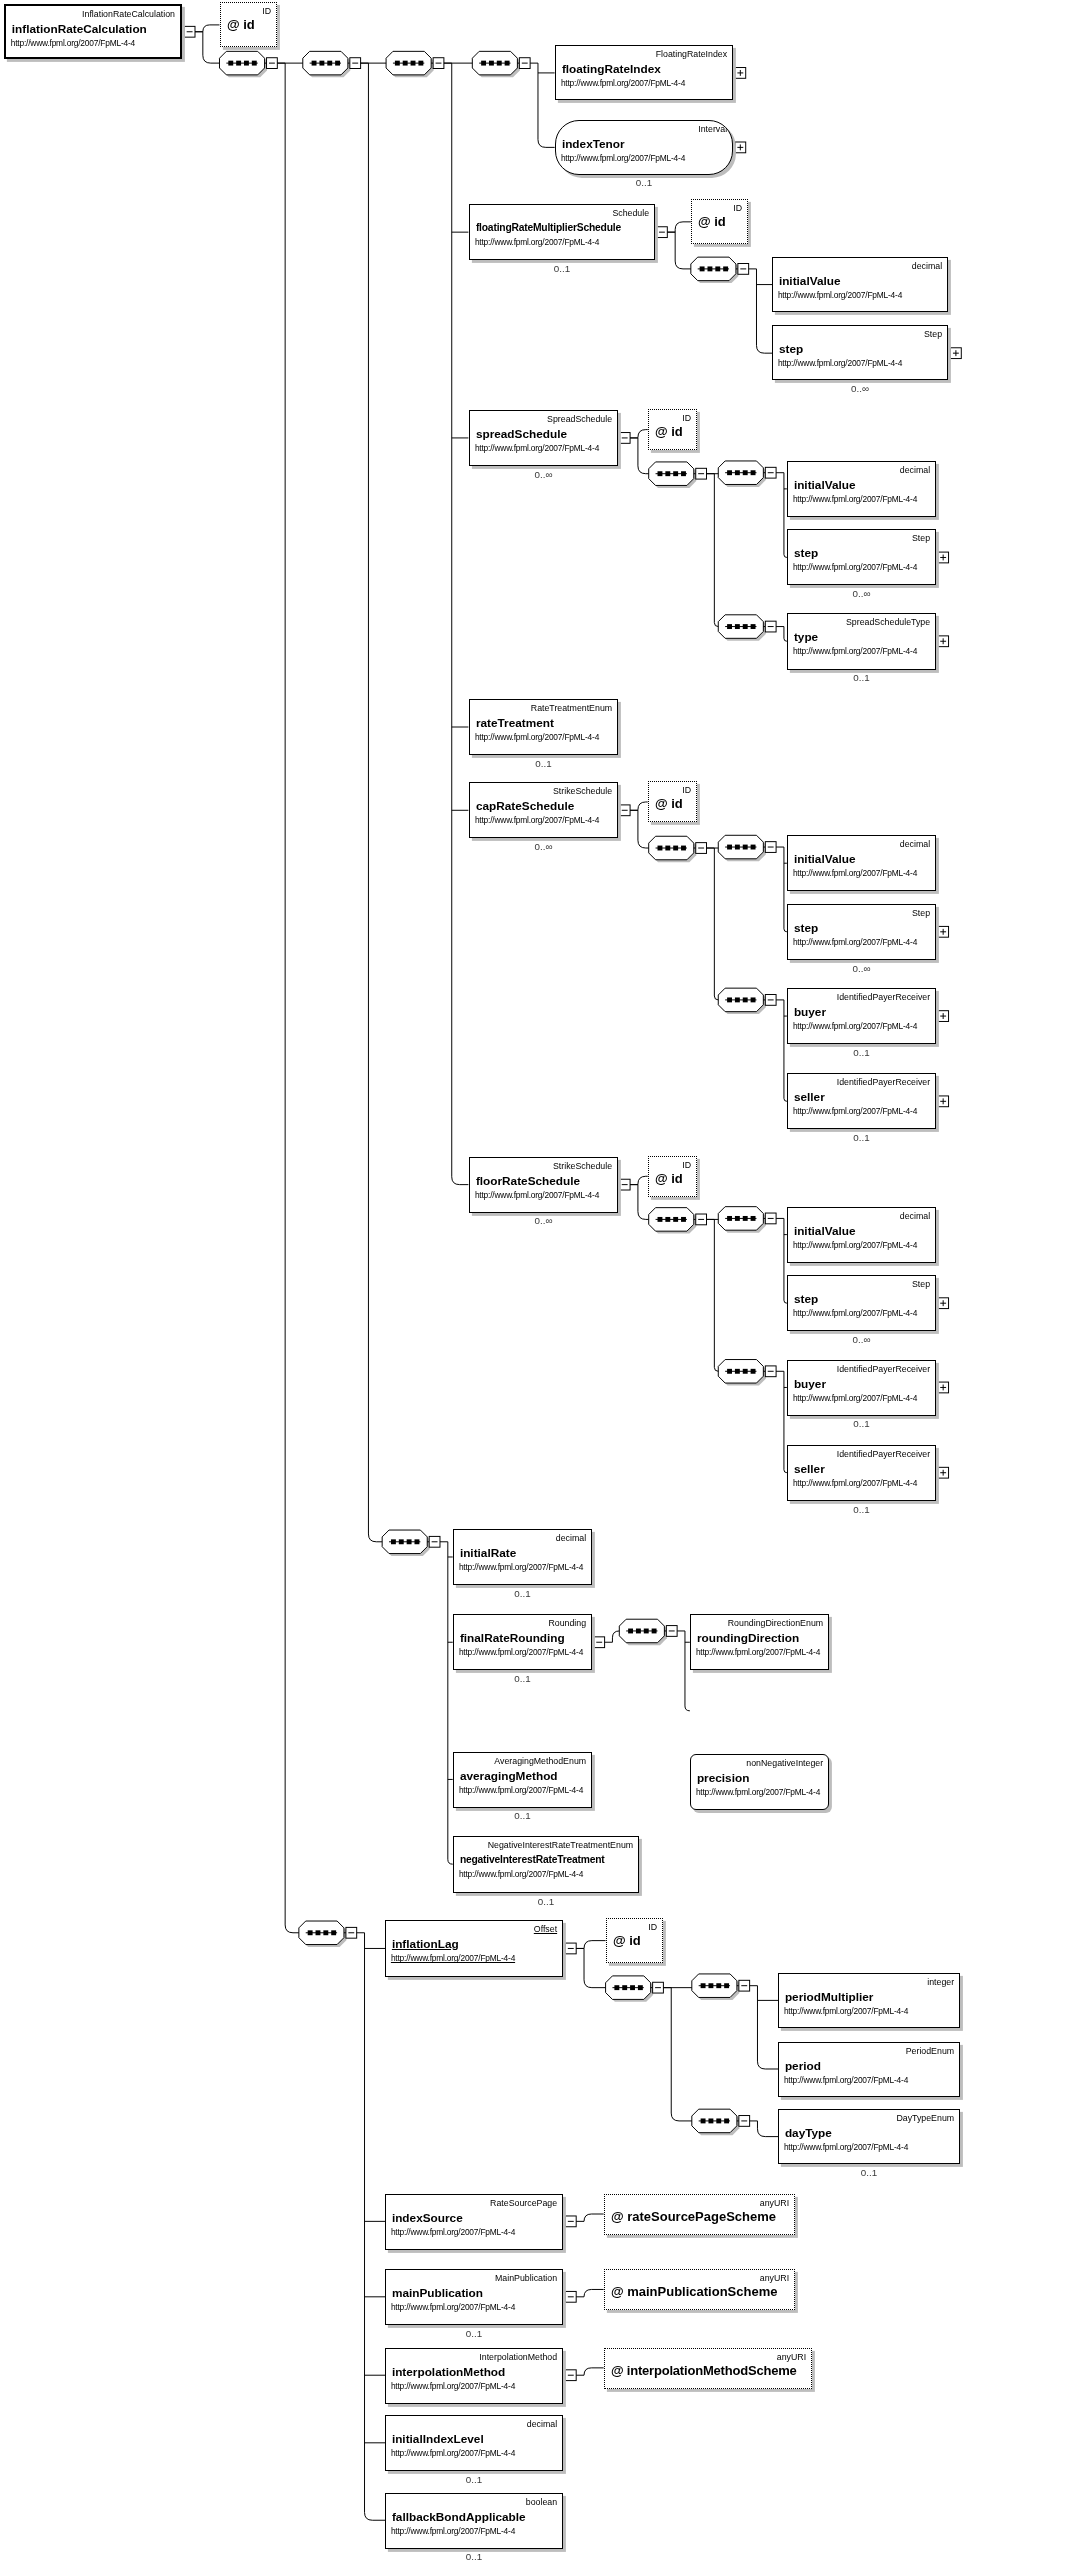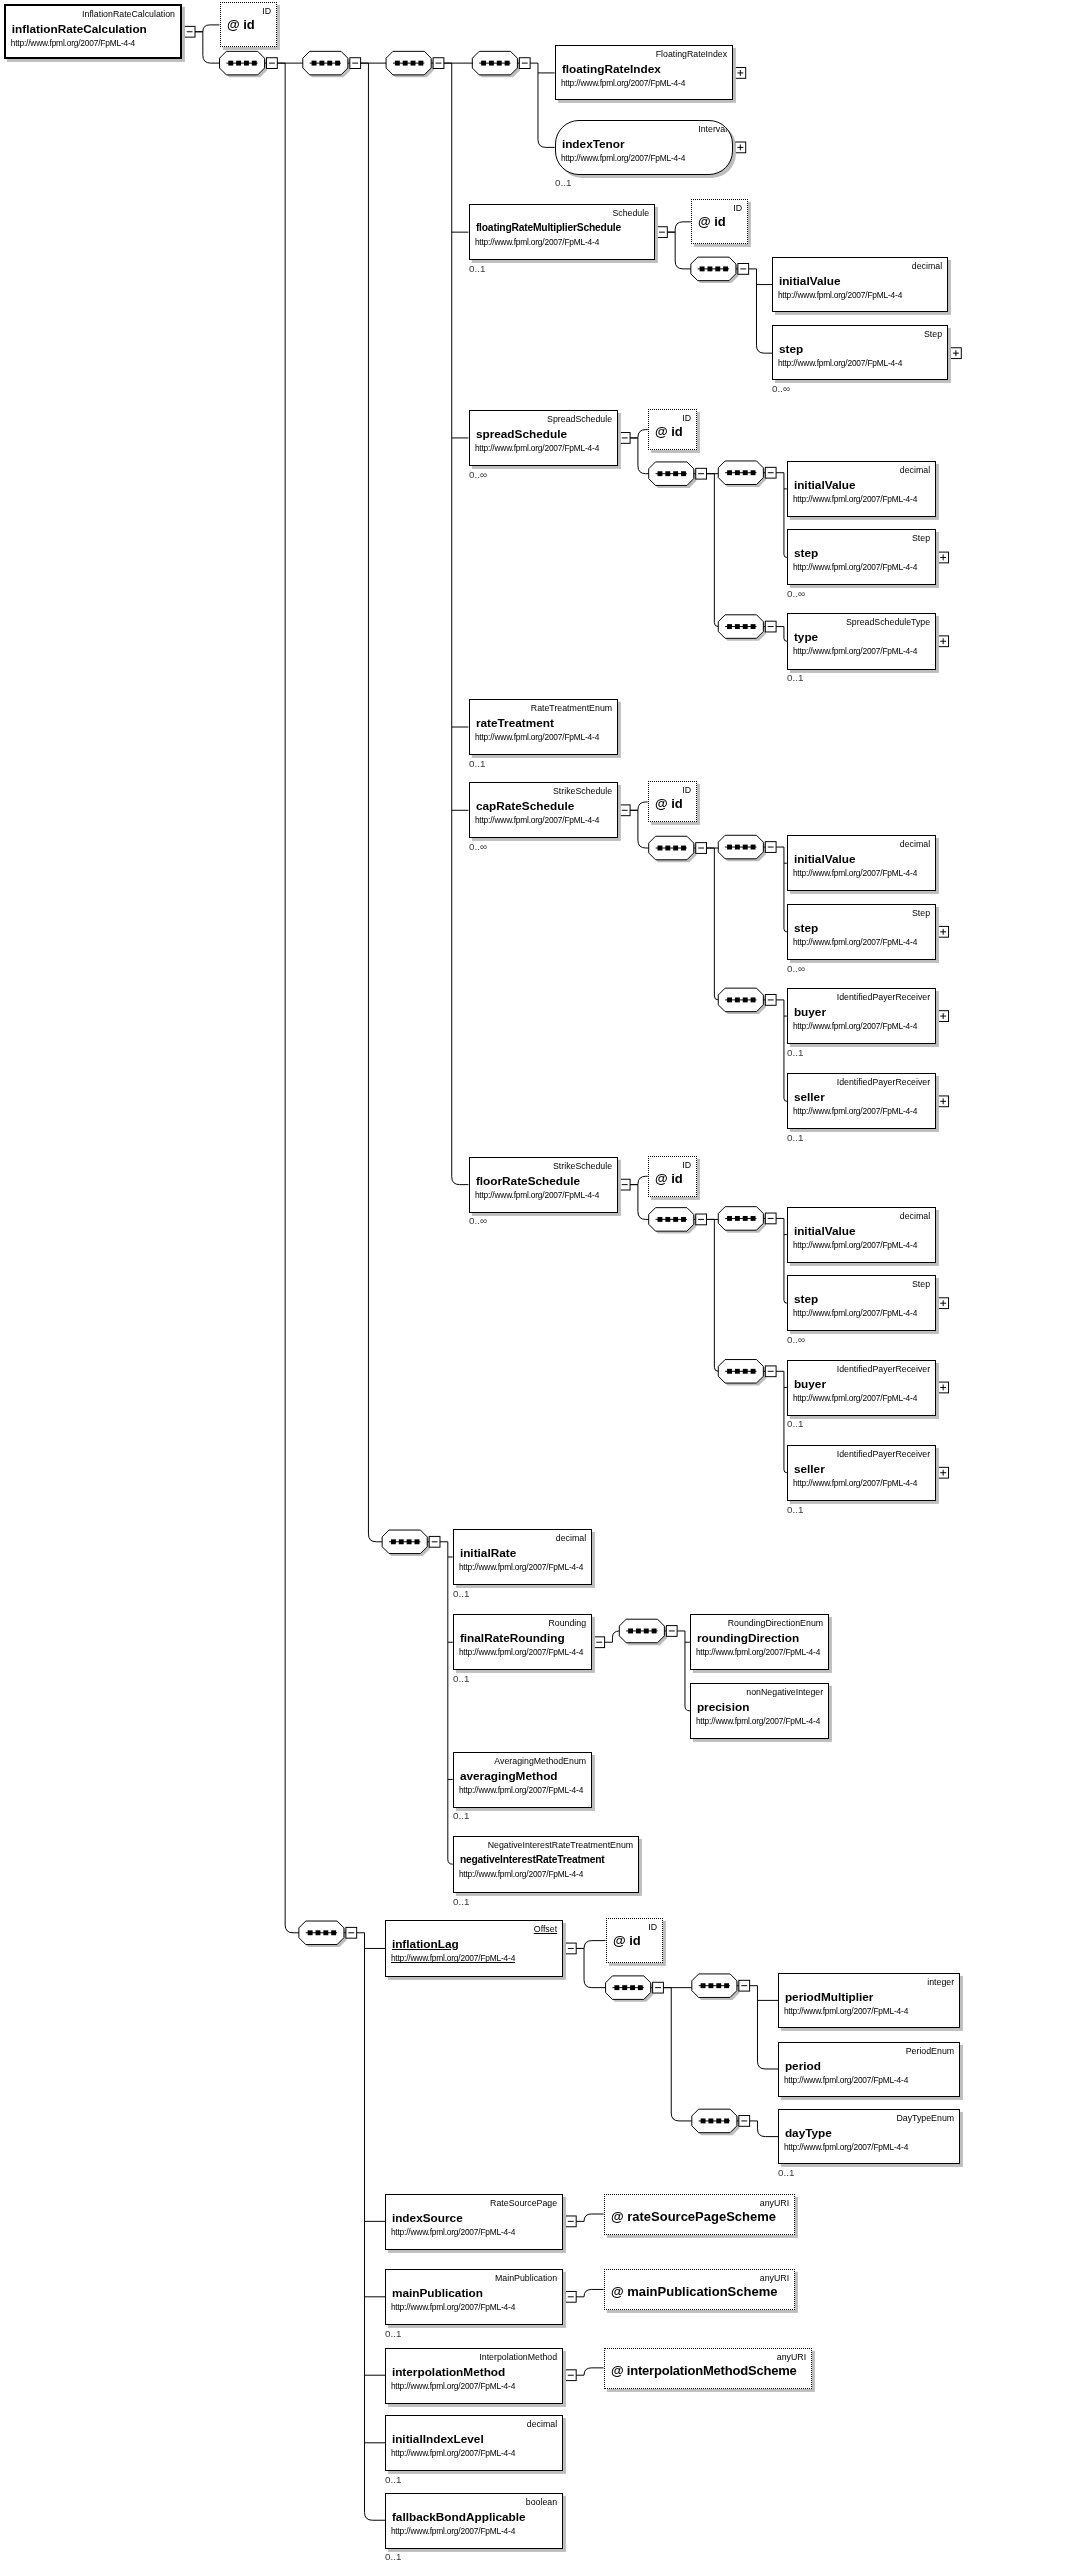--- a/index.html
+++ b/index.html
@@ -11,21 +11,21 @@
   .ebox.root{border-width:2px;}
   .ebox.attr{border-style:dotted;}
   .t{display:block;text-align:right;font-size:8.8px;line-height:11.8px;padding:2.9px 4.9px 0 2px;
      color:#000;white-space:nowrap;}
   .n{display:block;font-weight:bold;font-size:11.8px;line-height:14.7px;padding:1px 0 0 5.9px;
      white-space:nowrap;color:#000;}
   .small .n{font-size:10.3px;letter-spacing:-0.2px;}
   .attr .n{font-size:13px;padding-top:0;}
   .u{display:block;font-size:8.4px;line-height:11.8px;padding:2px 0 0 4.9px;white-space:nowrap;
      letter-spacing:-0.2px;color:#000;}
-  .card{position:absolute;z-index:2;font-size:9.8px;color:#3a3a3a;text-align:left;
+  .card{position:absolute;z-index:2;font-size:9.8px;color:#3a3a3a;text-align:center;
         white-space:nowrap;}
 </style>
 </head>
 <body>
 
 <div id="diagram">
   <svg id="wires" width="1073" height="2576" viewBox="0 0 1095 2628">
       <g>
         <polygon points="233.5,54.5 265.5,54.5 272.5,61.5 272.5,71.5 265.5,78.5 233.5,78.5 226.5,71.5 226.5,61.5" fill="#bdbdbd"></polygon>
         <polygon points="231,52 263,52 270,59 270,69 263,76 231,76 224,69 224,59" fill="#ffffff" stroke="#000000" stroke-width="1"></polygon>
@@ -626,21 +626,21 @@
       <span class="t">Rounding</span>
       <span class="n">finalRateRounding</span>
       <span class="u">http://www.fpml.org/2007/FpML-4-4</span>
     </div>
     <div class="card" style="left: 453px; top: 1673px; width: 139px;">0..1</div>
     <div class="ebox" style="left: 690px; top: 1614px; width: 139px; height: 56px;">
       <span class="t">RoundingDirectionEnum</span>
       <span class="n">roundingDirection</span>
       <span class="u">http://www.fpml.org/2007/FpML-4-4</span>
     </div>
-    <div class="ebox" style="left: 690px; top: 1683px; width: 139px; height: 56px;">
+    <div class="ebox" style="left: 690px; top: 1754px; width: 139px; height: 56px; border-radius: 6px;">
       <span class="t">nonNegativeInteger</span>
       <span class="n">precision</span>
       <span class="u">http://www.fpml.org/2007/FpML-4-4</span>
     </div>
     <div class="ebox" style="left: 453px; top: 1752px; width: 139px; height: 56px;">
       <span class="t">AveragingMethodEnum</span>
       <span class="n">averagingMethod</span>
       <span class="u">http://www.fpml.org/2007/FpML-4-4</span>
     </div>
     <div class="card" style="left: 453px; top: 1810px; width: 139px;">0..1</div>

